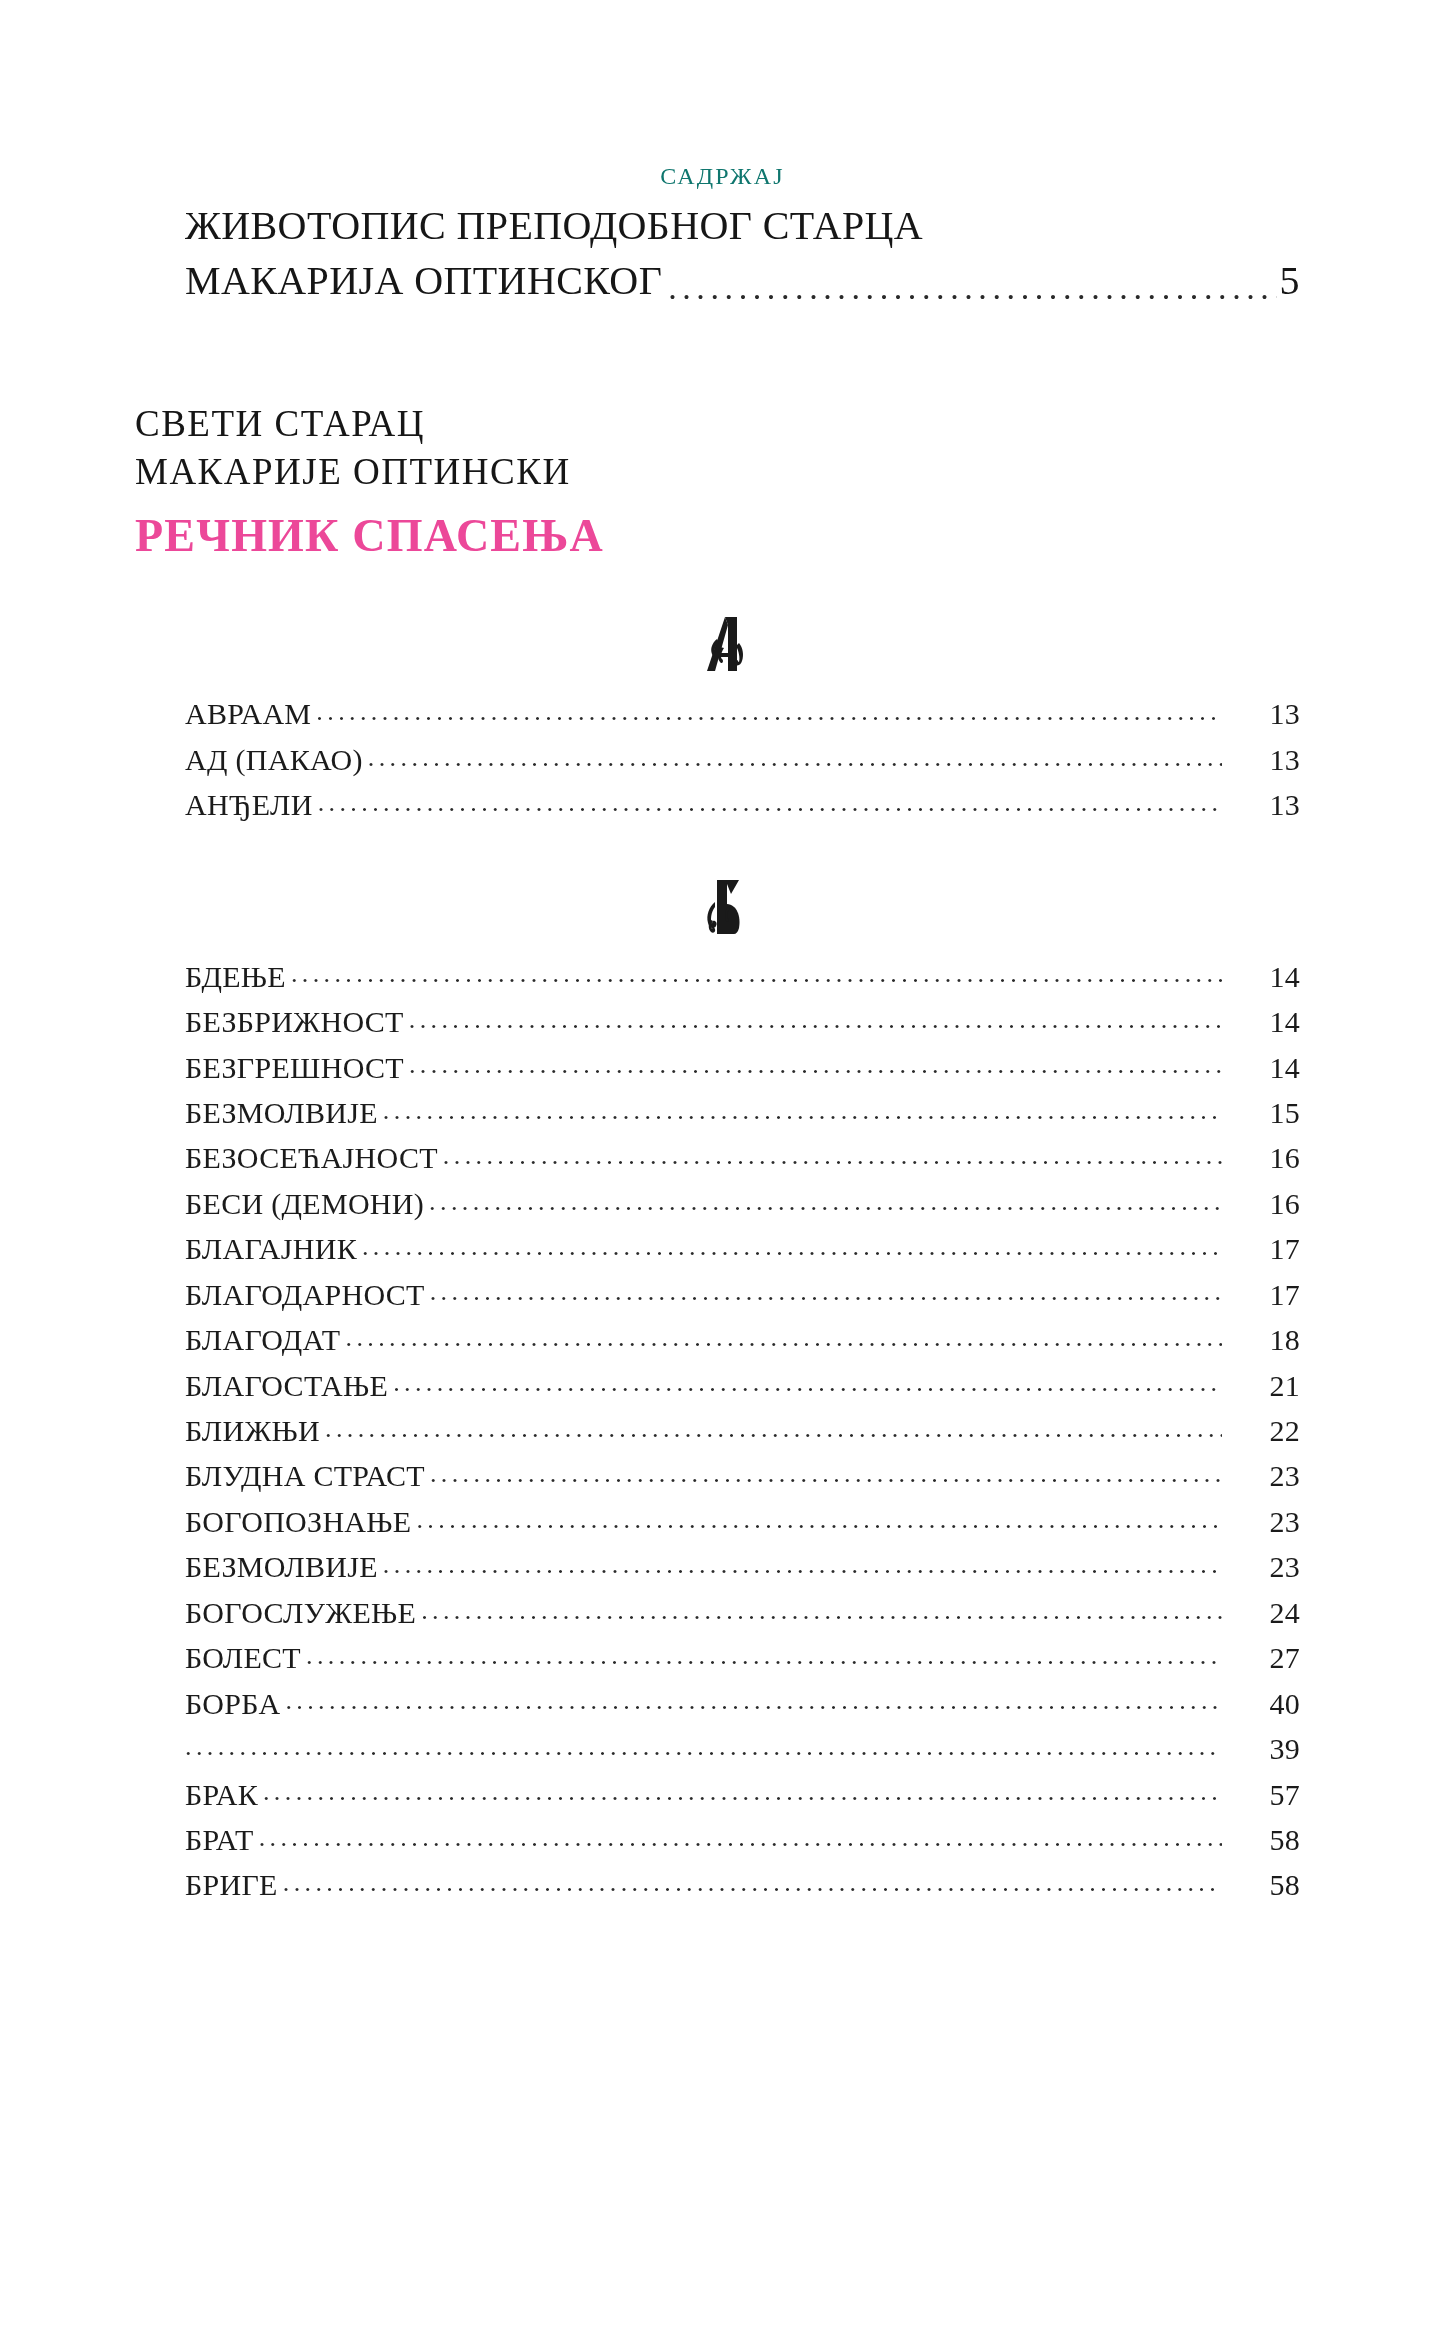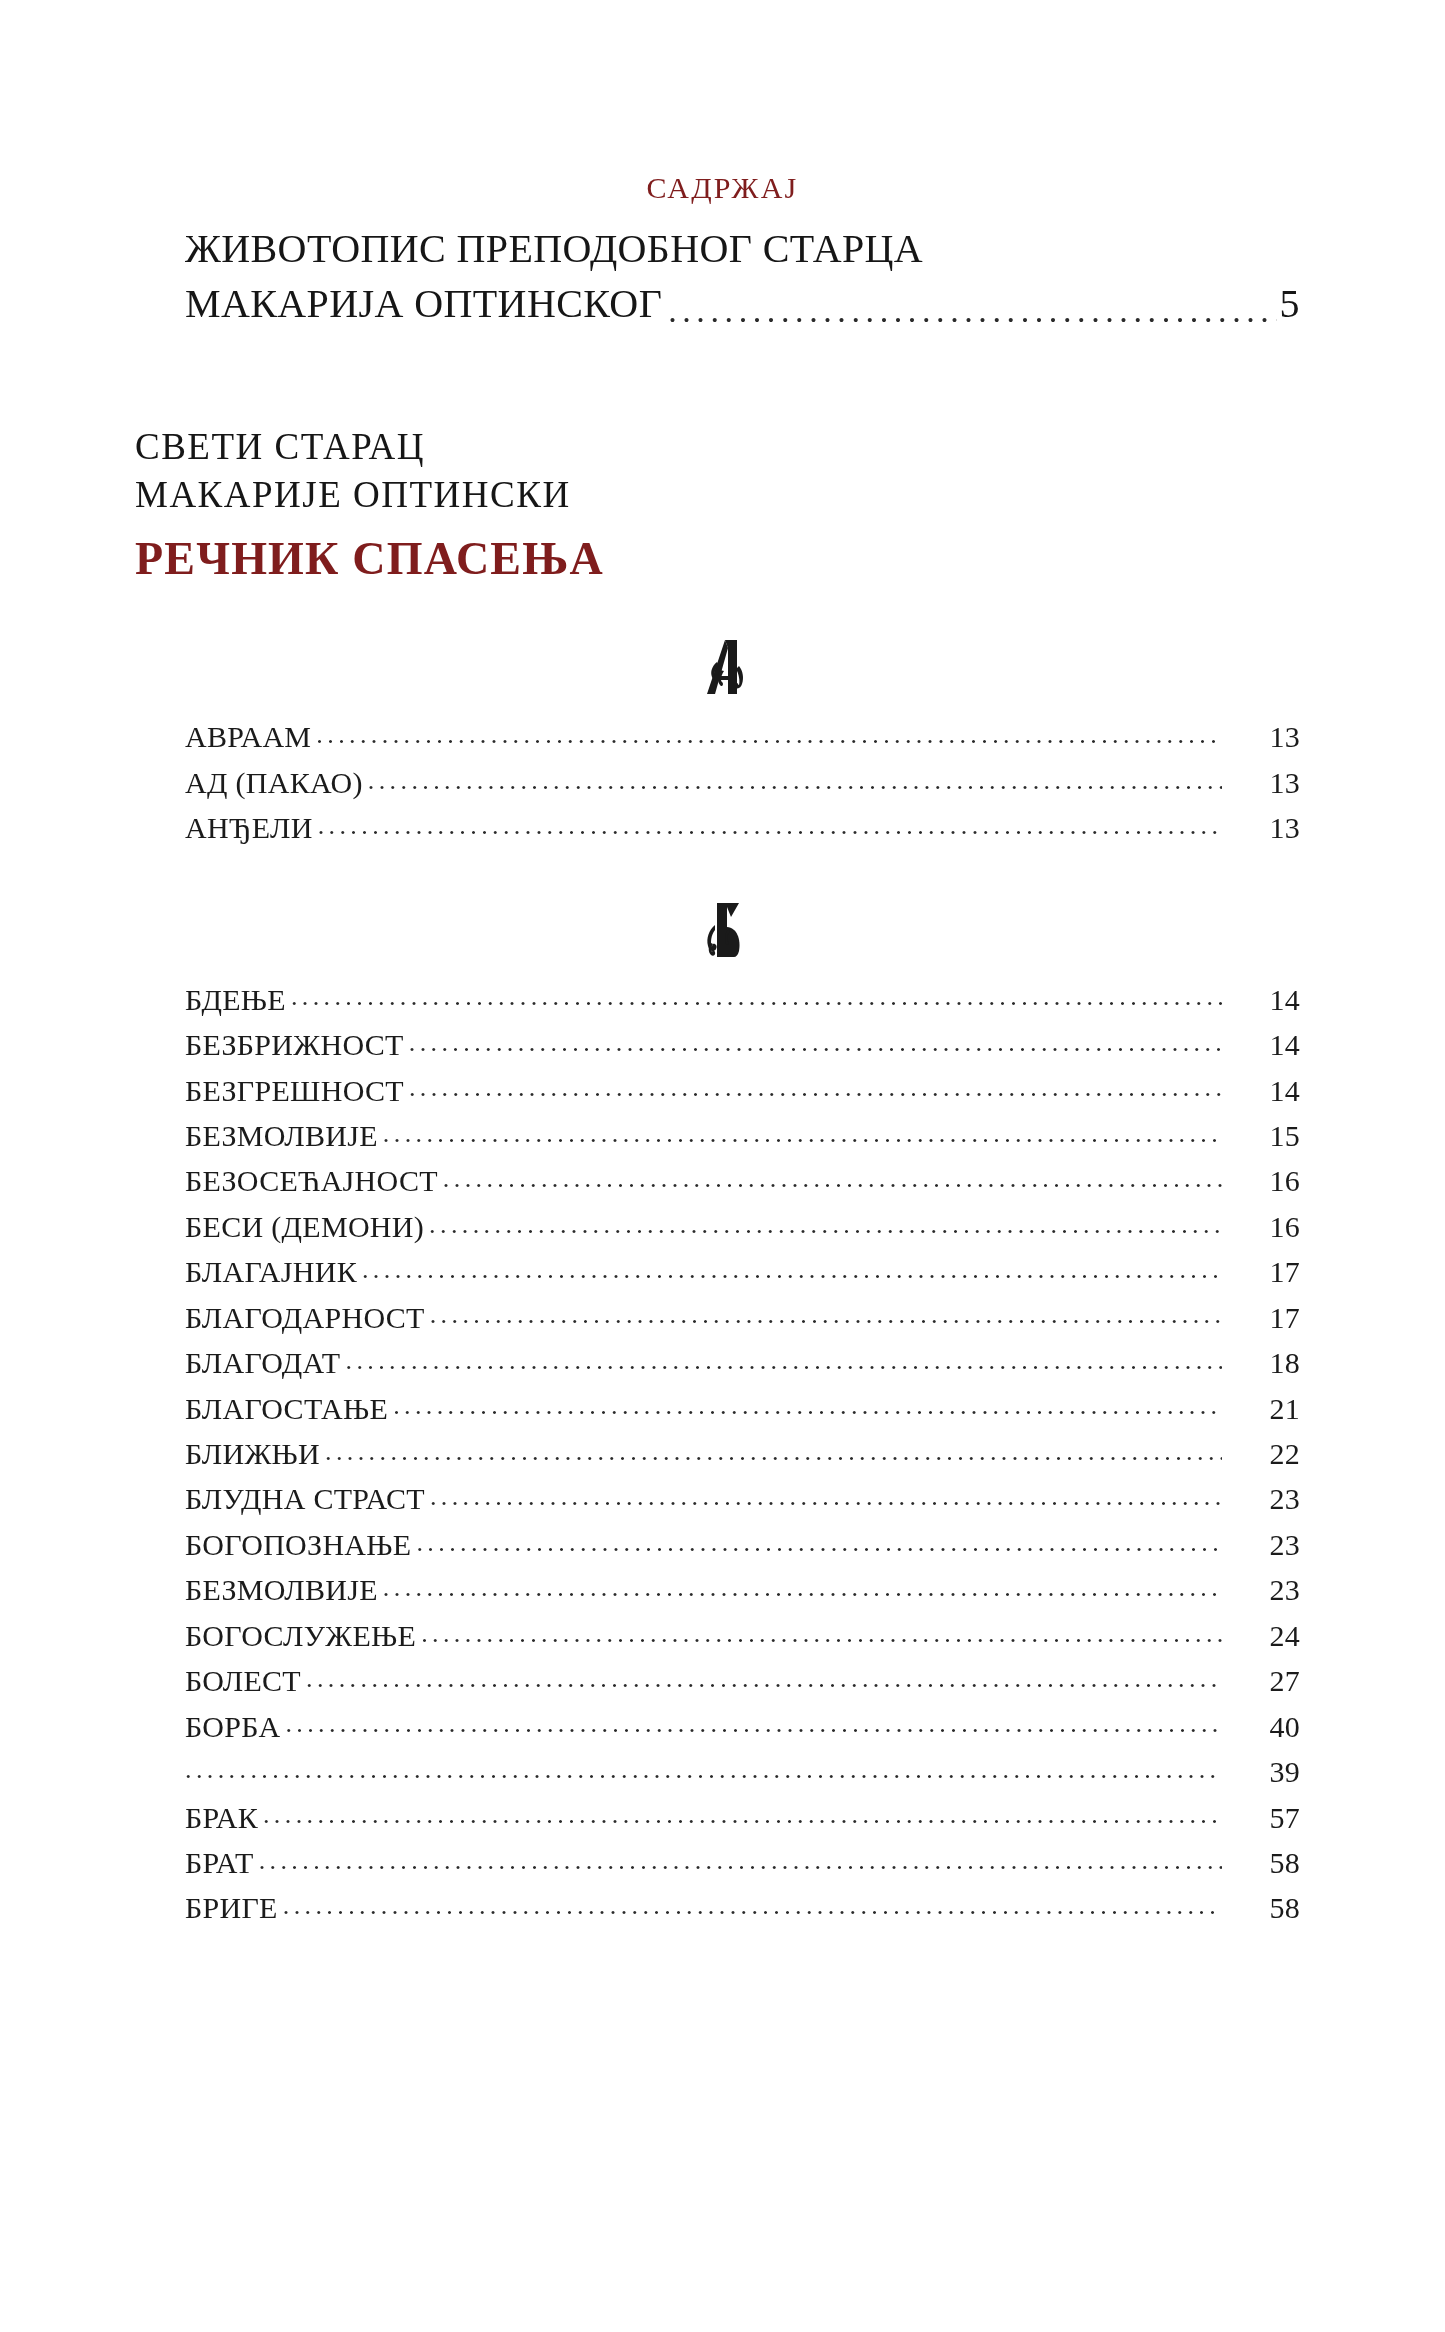--- a/index.html
+++ b/index.html
@@ -21,26 +21,26 @@
     position: relative;
     width: 1445px;
     height: 2332px;
     box-sizing: border-box;
     padding: 0 135px;
   }
 
   
   .doc-title {
     text-align: center;
-    font-size: 30px;
+    font-size: 24px;
     letter-spacing: 2.2px;
     font-weight: 400;
-    margin: 16px;
+    margin: 8px;
     padding-top: 155px;
-    color: #7f1d1d;
+    color: #0f766e;
   }
 
   
   .major-entry {
     margin-left: 50px;
     margin-right: 10px;
     font-size: 40px;
     line-height: 1.38;
     letter-spacing: 0.4px;
     color: #161616;
@@ -88,21 +88,21 @@
     letter-spacing: 1.5px;
     font-weight: 400;
     color: #161616;
   }
   .book-heading .bh-main {
     display: block;
     font-size: 46px;
     font-weight: 700;
     letter-spacing: 1.2px;
     margin-top: 9px;
-    color: #7f1d1d;
+    color: #ec4899;
   }
 
   
   .section-ornament {
     text-align: center;
     margin-top: 48px;
     margin-bottom: 14px;
     height: 64px;
     line-height: 0;
   }

